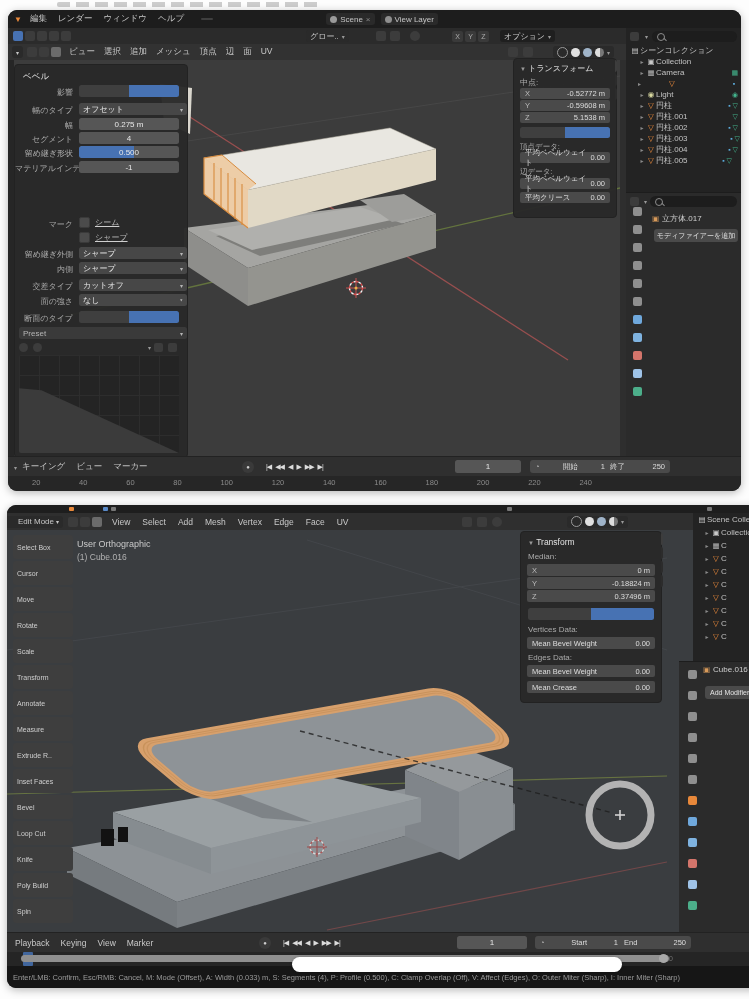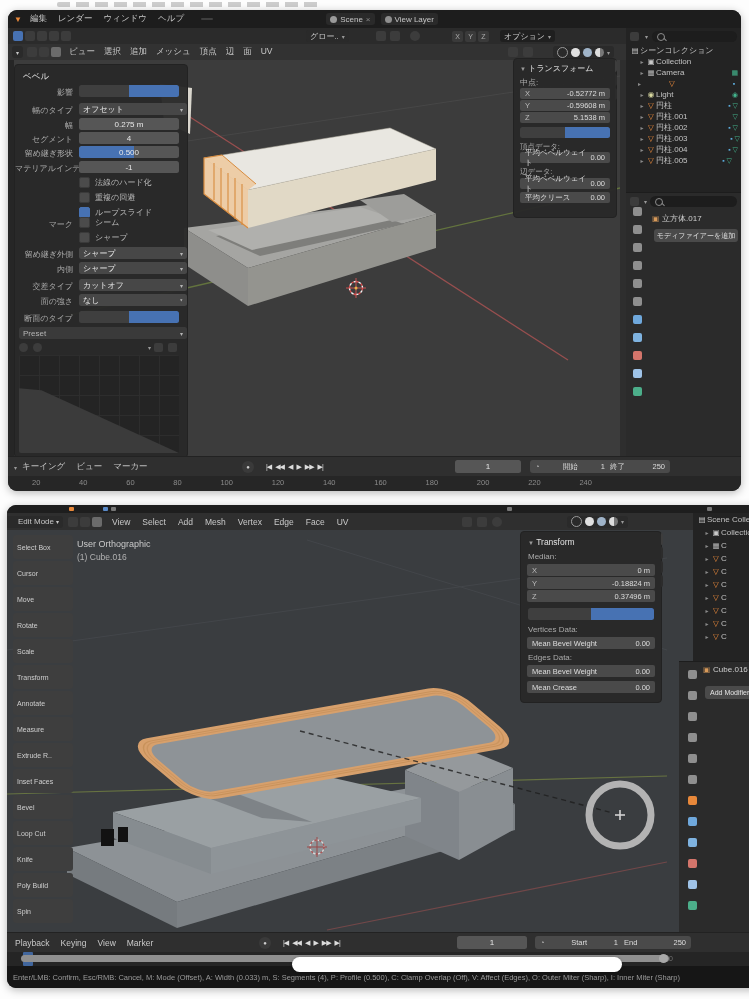--- a/index.html
+++ b/index.html
@@ -215,36 +215,22 @@
       </div>
       <div class="lbl" style="left:0;top:83px;width:58px;">留め継ぎ形状</div>
       <div class="field" style="left:64px;top:81px;width:100px;background:#565656;">
         <span class="abs" style="left:0;top:0;bottom:0;width:55%;background:#4772b3;border-radius:2.5px 0 0 2.5px;"></span>
         <span style="position:relative;">0.500</span>
       </div>
       <div class="lbl" style="left:0;top:98px;width:58px;">マテリアルインデ..</div>
       <div class="field" style="left:64px;top:96px;width:100px;">
         <span>-1</span>
       </div>
-      <div style="position:absolute;left:64px;top:112px;">
-          <div class="cbrow" style="position:relative;margin-bottom:4px;">
-          <span class="cb"></span>
-            <span>法線のハード化</span>
-        </div>
-          <div class="cbrow" style="position:relative;margin-bottom:4px;">
-          <span class="cb"></span>
-            <span>重複の回避</span>
-        </div>
-          <div class="cbrow checked" style="position:relative;margin-bottom:4px;">
-          <span class="cb"></span>
-            <span>ループスライド</span>
-        </div>
-        </div>
       <div class="lbl" style="left:0;top:154px;width:58px;font-family:Liberation Mono, monospace;">マーク</div>
-      <div style="position:absolute;left:64px;top:152px;">
+      <div style="position:absolute;left:64px;top:152px;text-decoration:underline;">
           <div class="cbrow" style="position:relative;margin-bottom:4px;">
           <span class="cb"></span>
             <span>シーム</span>
         </div>
           <div class="cbrow" style="position:relative;margin-bottom:4px;">
           <span class="cb"></span>
             <span>シャープ</span>
         </div>
         </div>
       <div class="lbl" style="left:0;top:184px;width:58px;">留め継ぎ外側</div>

